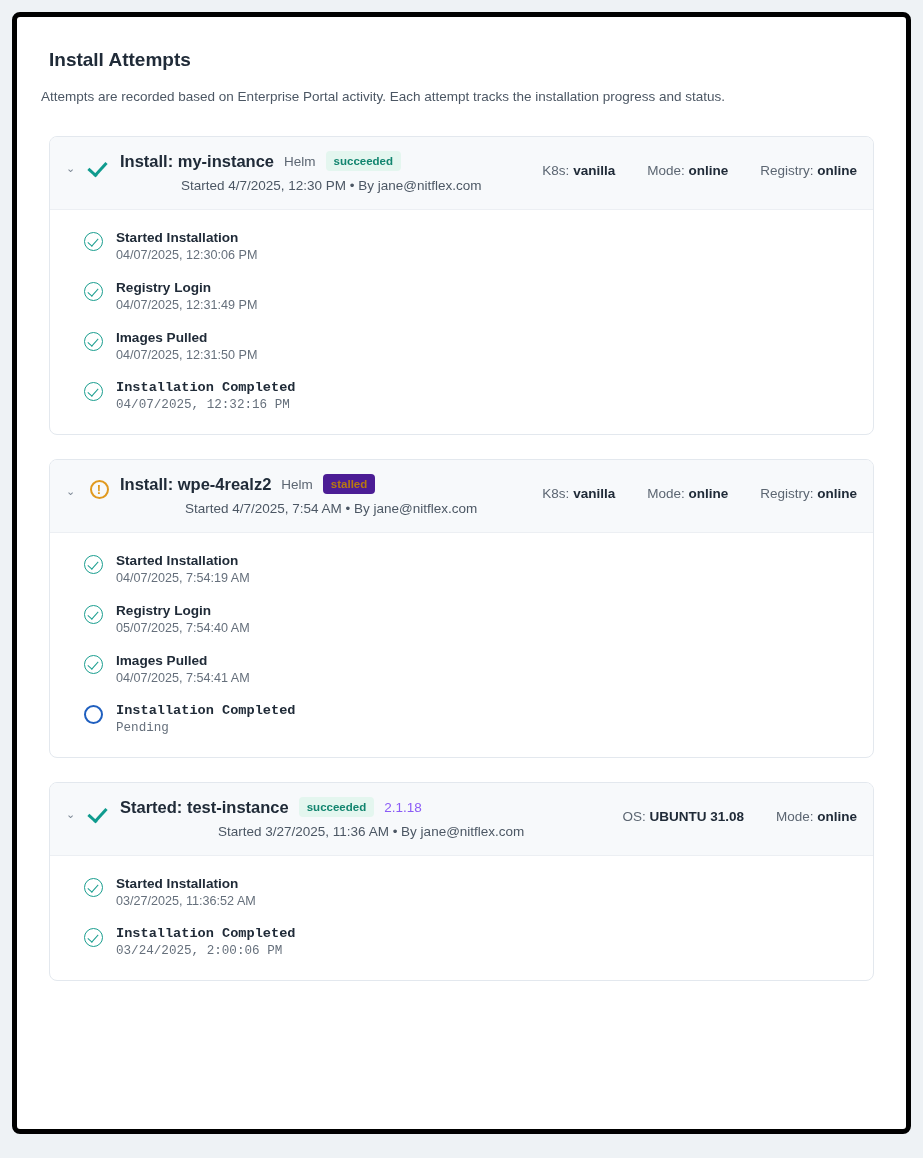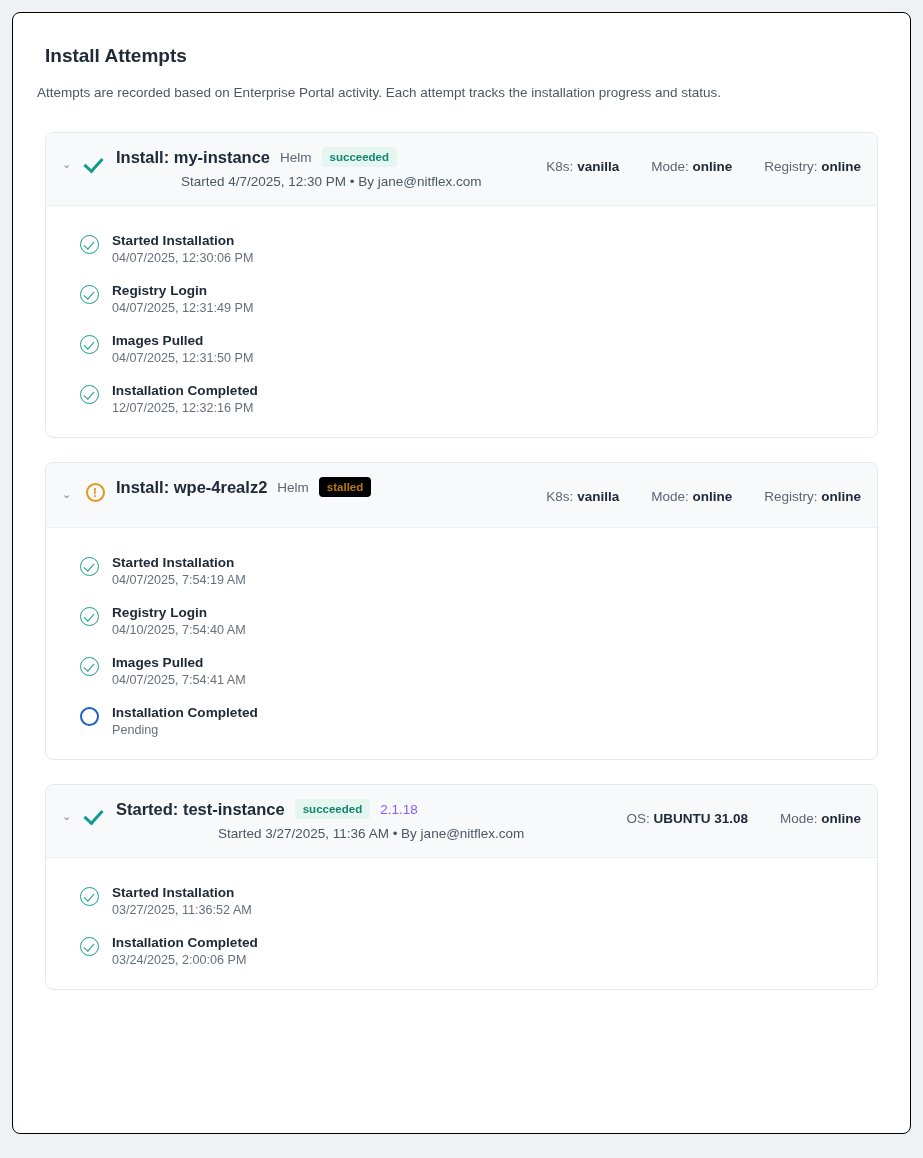--- a/index.html
+++ b/index.html
@@ -10,21 +10,21 @@
     font-family: "Liberation Sans", sans-serif;
     color: #1f2933;
   }
   body {
     width: 923px;
     min-height: 1158px;
   }
   .page-card {
     margin: 12px;
     background: #ffffff;
-    border: 1px solid #000000;
+    border: 5px solid #000000;
     border-radius: 8px;
     padding: 20px 20px 28px 20px;
     min-height: 1122px;
   }
   .page-title {
     font-size: 19px;
     font-weight: bold;
     color: #202b38;
     margin: 12px 0 0 12px;
   }
@@ -120,21 +120,21 @@
     border-radius: 4px;
     padding: 2px 8px;
     line-height: 16px;
     font-weight: bold;
   }
   .badge-succeeded {
     background: #e4f6ef;
     color: #12856f;
   }
   .badge-stalled {
-    background: #000000;
+    background: #4c1d95;
     color: #b87910;
   }
   .version {
     font-size: 13.5px;
     color: #8b5cf6;
   }
   .attempt-sub {
     font-size: 13.5px;
     color: #4c5764;
     margin-top: 7px;
@@ -153,23 +153,22 @@
     color: #202b38;
     font-weight: bold;
   }
   .steps {
     padding: 20px 16px 22px 34px;
   }
   .step {
     display: flex;
     align-items: flex-start;
     margin-bottom: 18px;
-    margin-top: 7px;
-  }
-  .step:last-child { margin-bottom: 0; }
+  }
+  .step:last-child { margin-bottom: 0; font-family: Liberation Mono, monospace; }
   .step-icon {
     width: 20px;
     height: 20px;
     margin-right: 12px;
     flex: none;
     margin-top: 2px;
   }
   .circle-check {
     width: 19px;
     height: 19px;
@@ -260,37 +259,38 @@
               <div class="step-label">Images Pulled</div>
               <div class="step-time">04/07/2025, 12:31:50 PM</div>
             </div>
           </div>
           <div class="step">
             <div class="step-icon">
               <div class="circle-check"></div>
             </div>
             <div class="step-text">
               <div class="step-label">Installation Completed</div>
-              <div class="step-time">12/07/2025, 12:32:16 PM</div>
+              <div class="step-time">04/07/2025, 12:32:16 PM</div>
             </div>
           </div>
         </div>
       </div>
       <div class="attempt">
         <div class="attempt-header">
           <div class="chev">⌄</div>
           <div class="status-glyph">
             <span class="warn-big">!</span>
           </div>
           <div class="header-main">
             <div class="header-title-row">
               <span class="attempt-title">Install: wpe-4realz2</span>
               <span class="pkg-type">Helm</span>
               <span class="badge badge-stalled">stalled</span>
             </div>
+            <div class="attempt-sub">Started 4/7/2025, 7:54 AM • By jane@nitflex.com</div>
           </div>
           <div class="header-meta">
             <span><span>K8s:</span> <b>vanilla</b></span>
             <span><span>Mode:</span> <b>online</b></span>
             <span><span>Registry:</span> <b>online</b></span>
           </div>
         </div>
         <div class="steps">
           <div class="step">
             <div class="step-icon">
@@ -300,21 +300,21 @@
               <div class="step-label">Started Installation</div>
               <div class="step-time">04/07/2025, 7:54:19 AM</div>
             </div>
           </div>
           <div class="step">
             <div class="step-icon">
               <div class="circle-check"></div>
             </div>
             <div class="step-text">
               <div class="step-label">Registry Login</div>
-              <div class="step-time">04/10/2025, 7:54:40 AM</div>
+              <div class="step-time">05/07/2025, 7:54:40 AM</div>
             </div>
           </div>
           <div class="step">
             <div class="step-icon">
               <div class="circle-check"></div>
             </div>
             <div class="step-text">
               <div class="step-label">Images Pulled</div>
               <div class="step-time">04/07/2025, 7:54:41 AM</div>
             </div>

